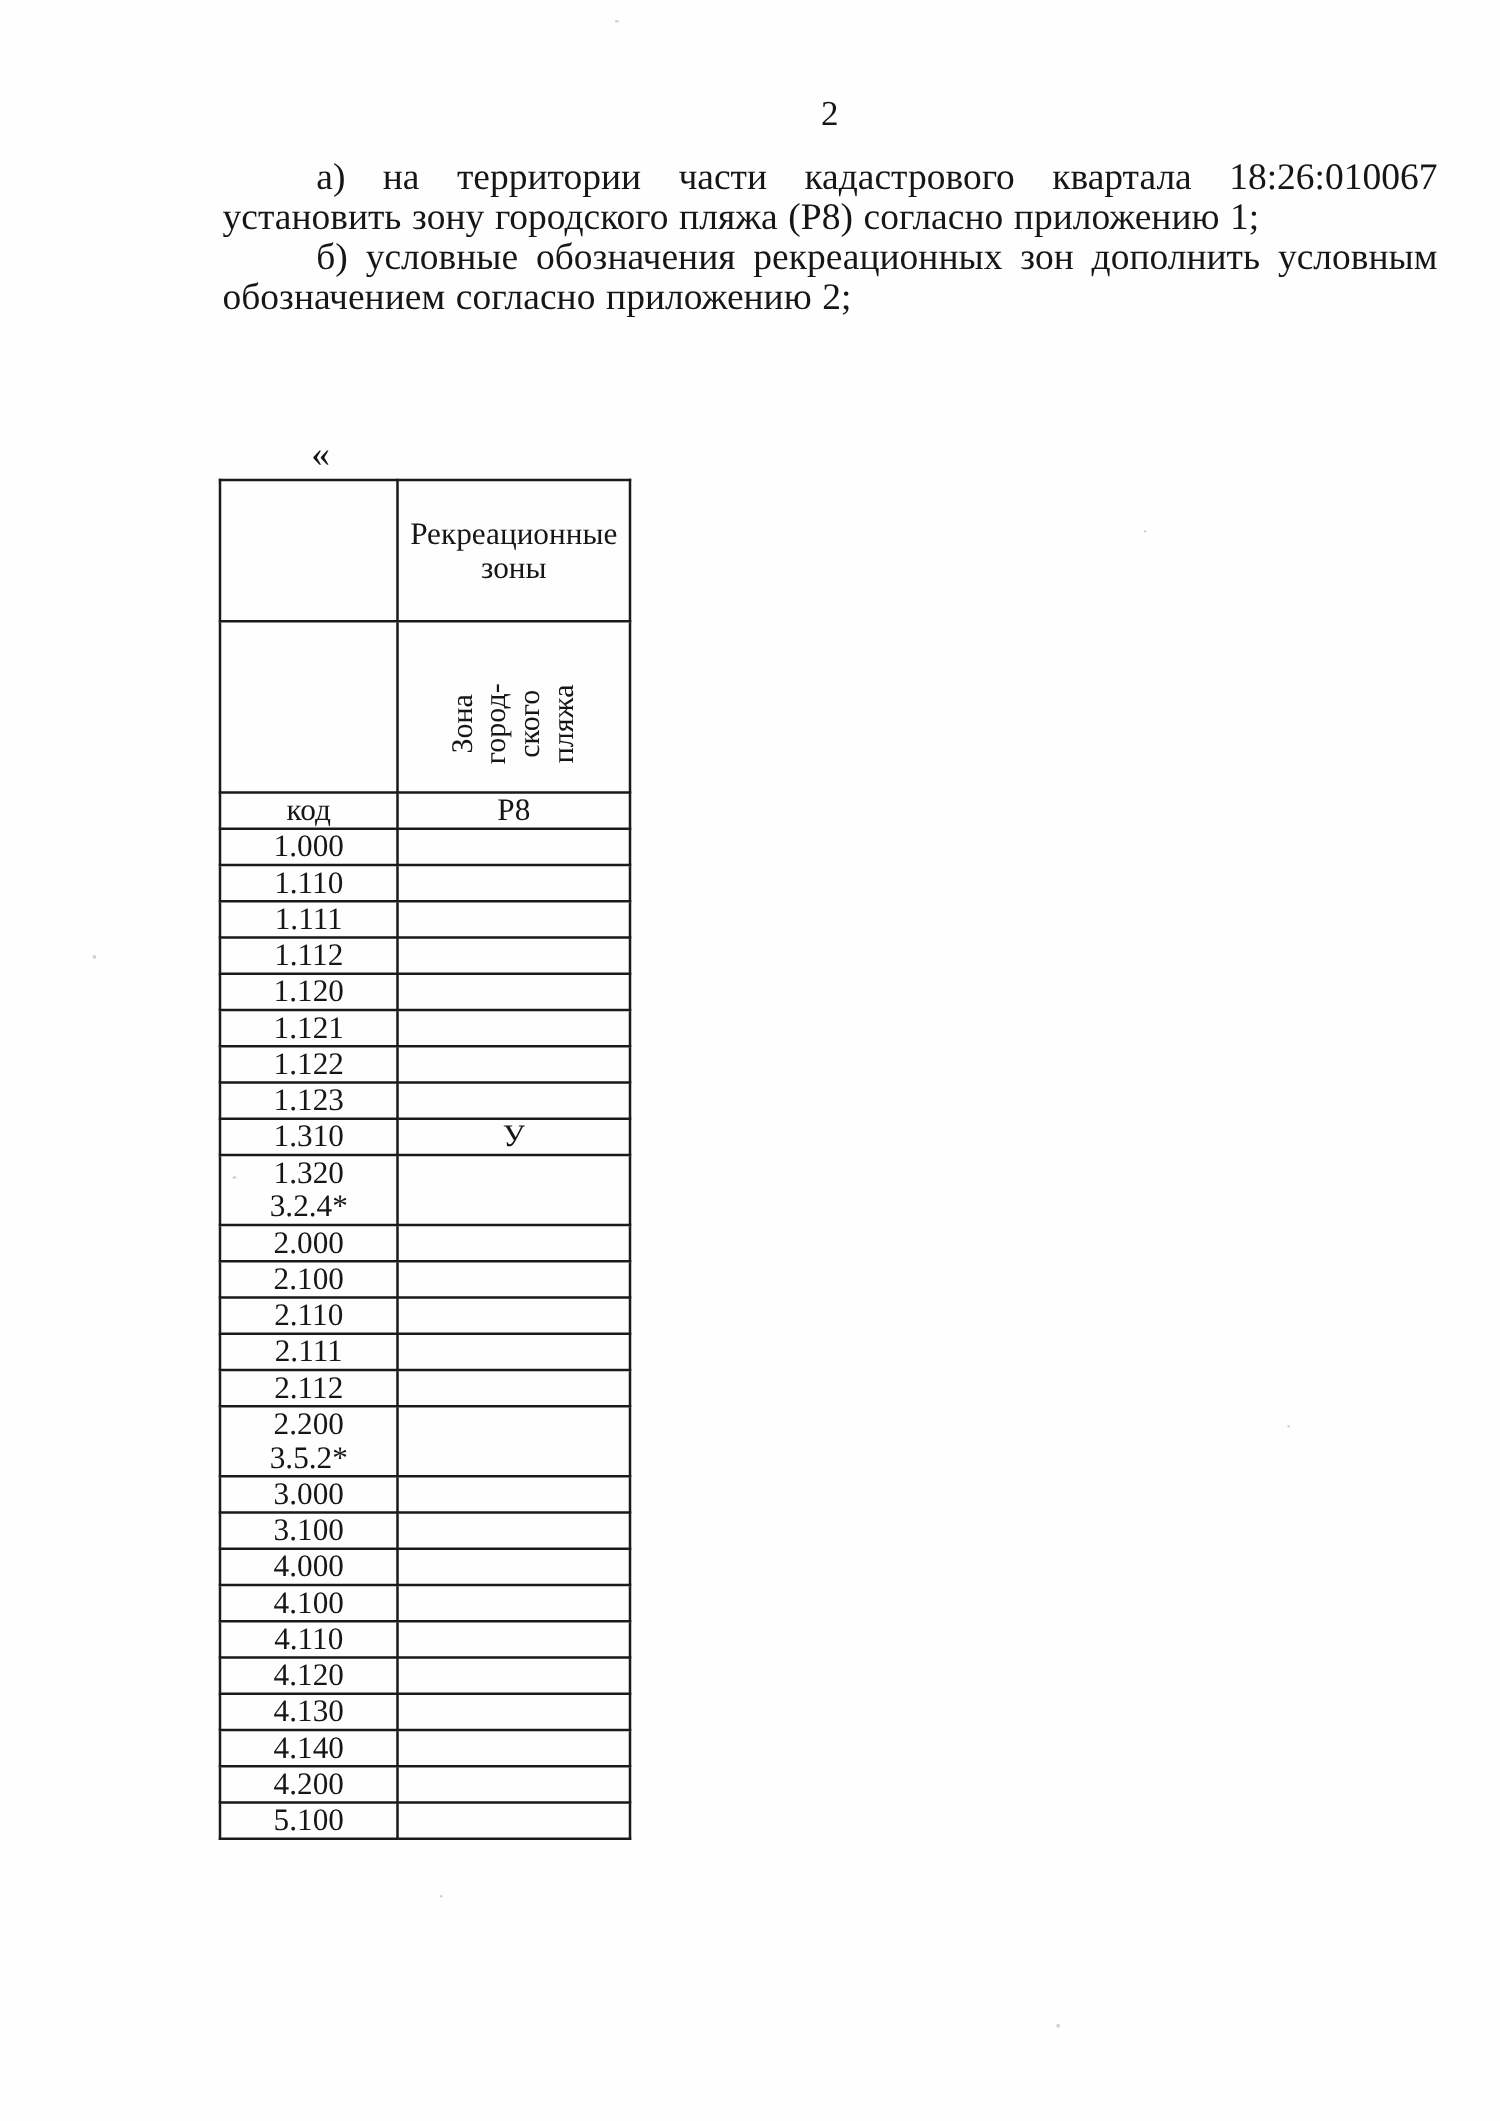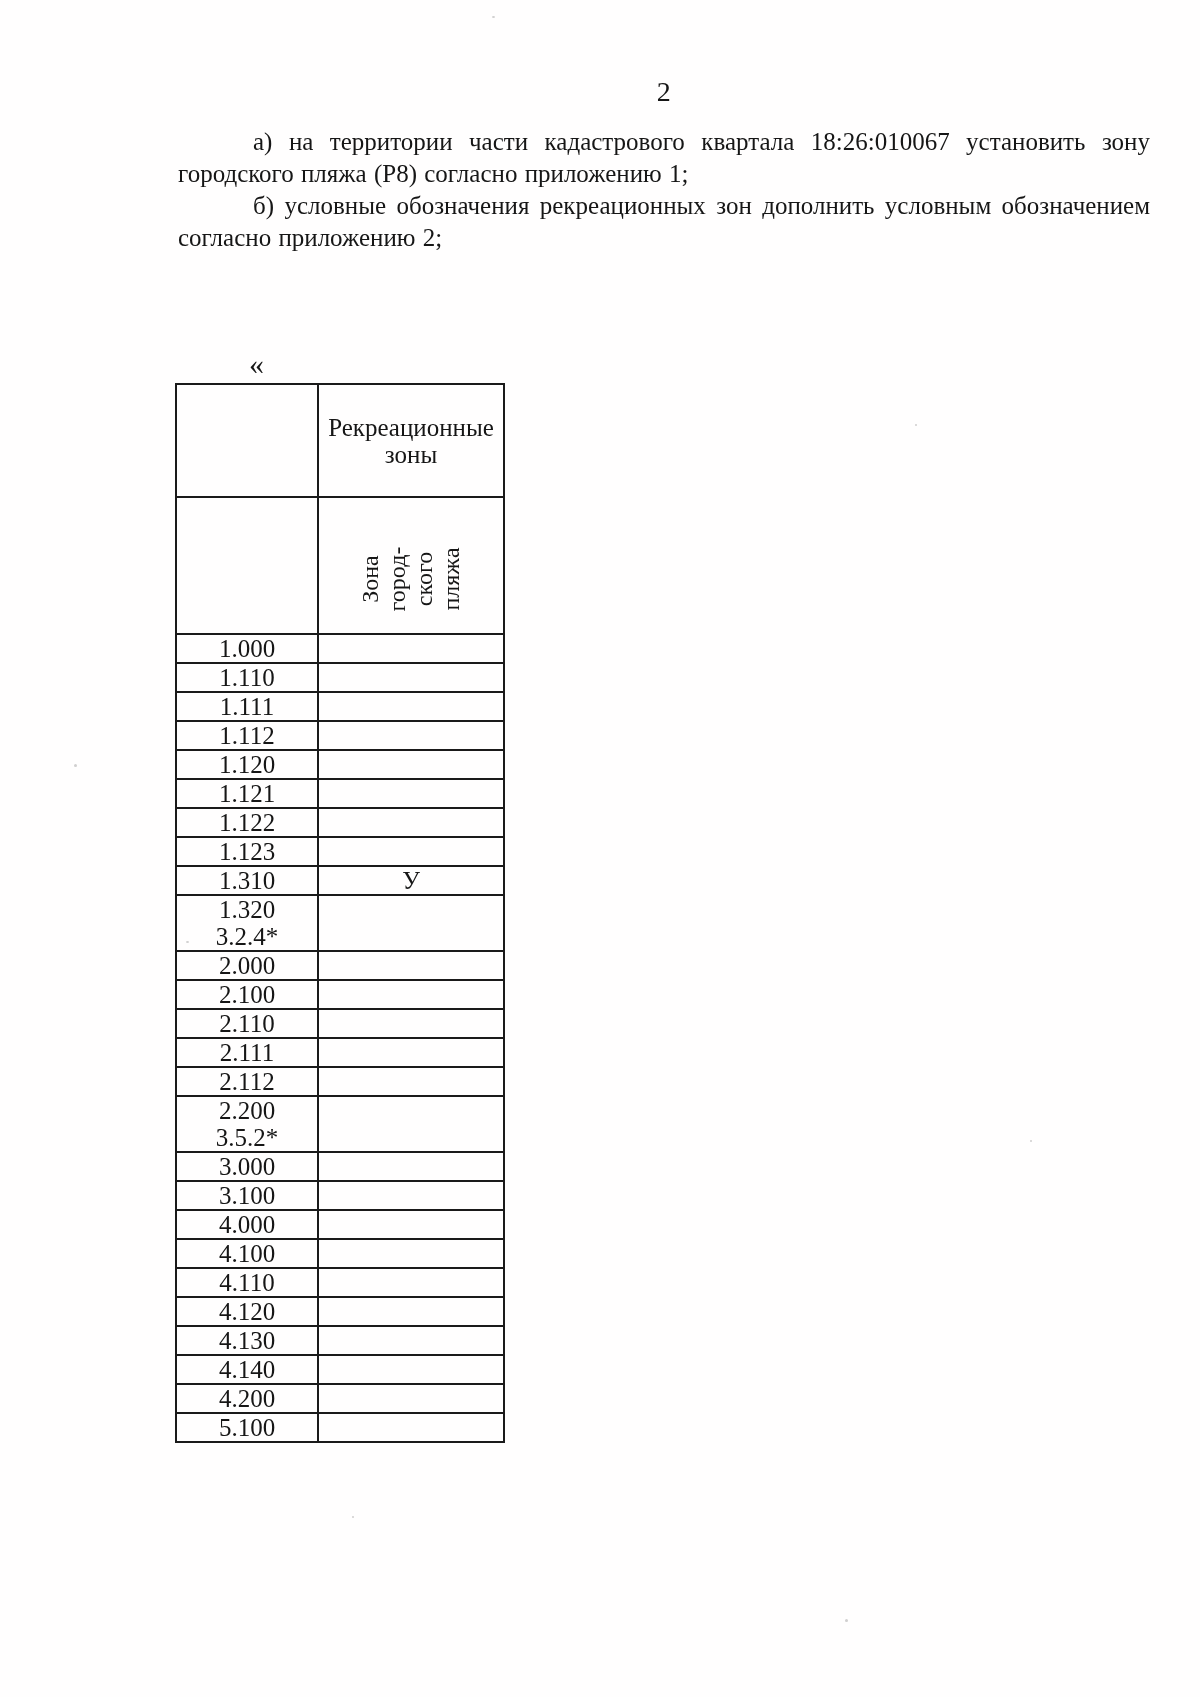--- a/index.html
+++ b/index.html
@@ -13,21 +13,21 @@
   }
   .sheet { position: absolute; inset: 0; background: #fffefe; }
 
   .page-number {
     position: absolute; top: 76px; left: 178px; width: 972px;
     text-align: center; font-size: 28px; letter-spacing: 0.5px;
   }
 
   .body-text {
     position: absolute; top: 126px; left: 178px; width: 972px;
-    font-size: 25px; line-height: 32px;
+    font-size: 30px; line-height: 32px;
     text-align: justify; text-justify: inter-word;
   }
   .body-text p { margin: 0; text-indent: 75px; word-spacing: 1px; }
 
   .open-quote {
     position: absolute; top: 347px; left: 249px;
     font-size: 30px;
   }
 
   table.zones {
@@ -100,20 +100,24 @@
       </tr>
       <tr class="hdr2">
         <td></td>
         <td class="rot-cell">
           <div class="rot">Зона
 город-
 ского
 пляжа</div>
         </td>
       </tr>
+      <tr class="code-row">
+        <td>код</td>
+        <td>Р8</td>
+      </tr>
     </tbody>
     <tbody class="rows">
         <tr>
           <td>1.000</td>
           <td></td>
         </tr>
         <tr>
           <td>1.110</td>
           <td></td>
         </tr>

